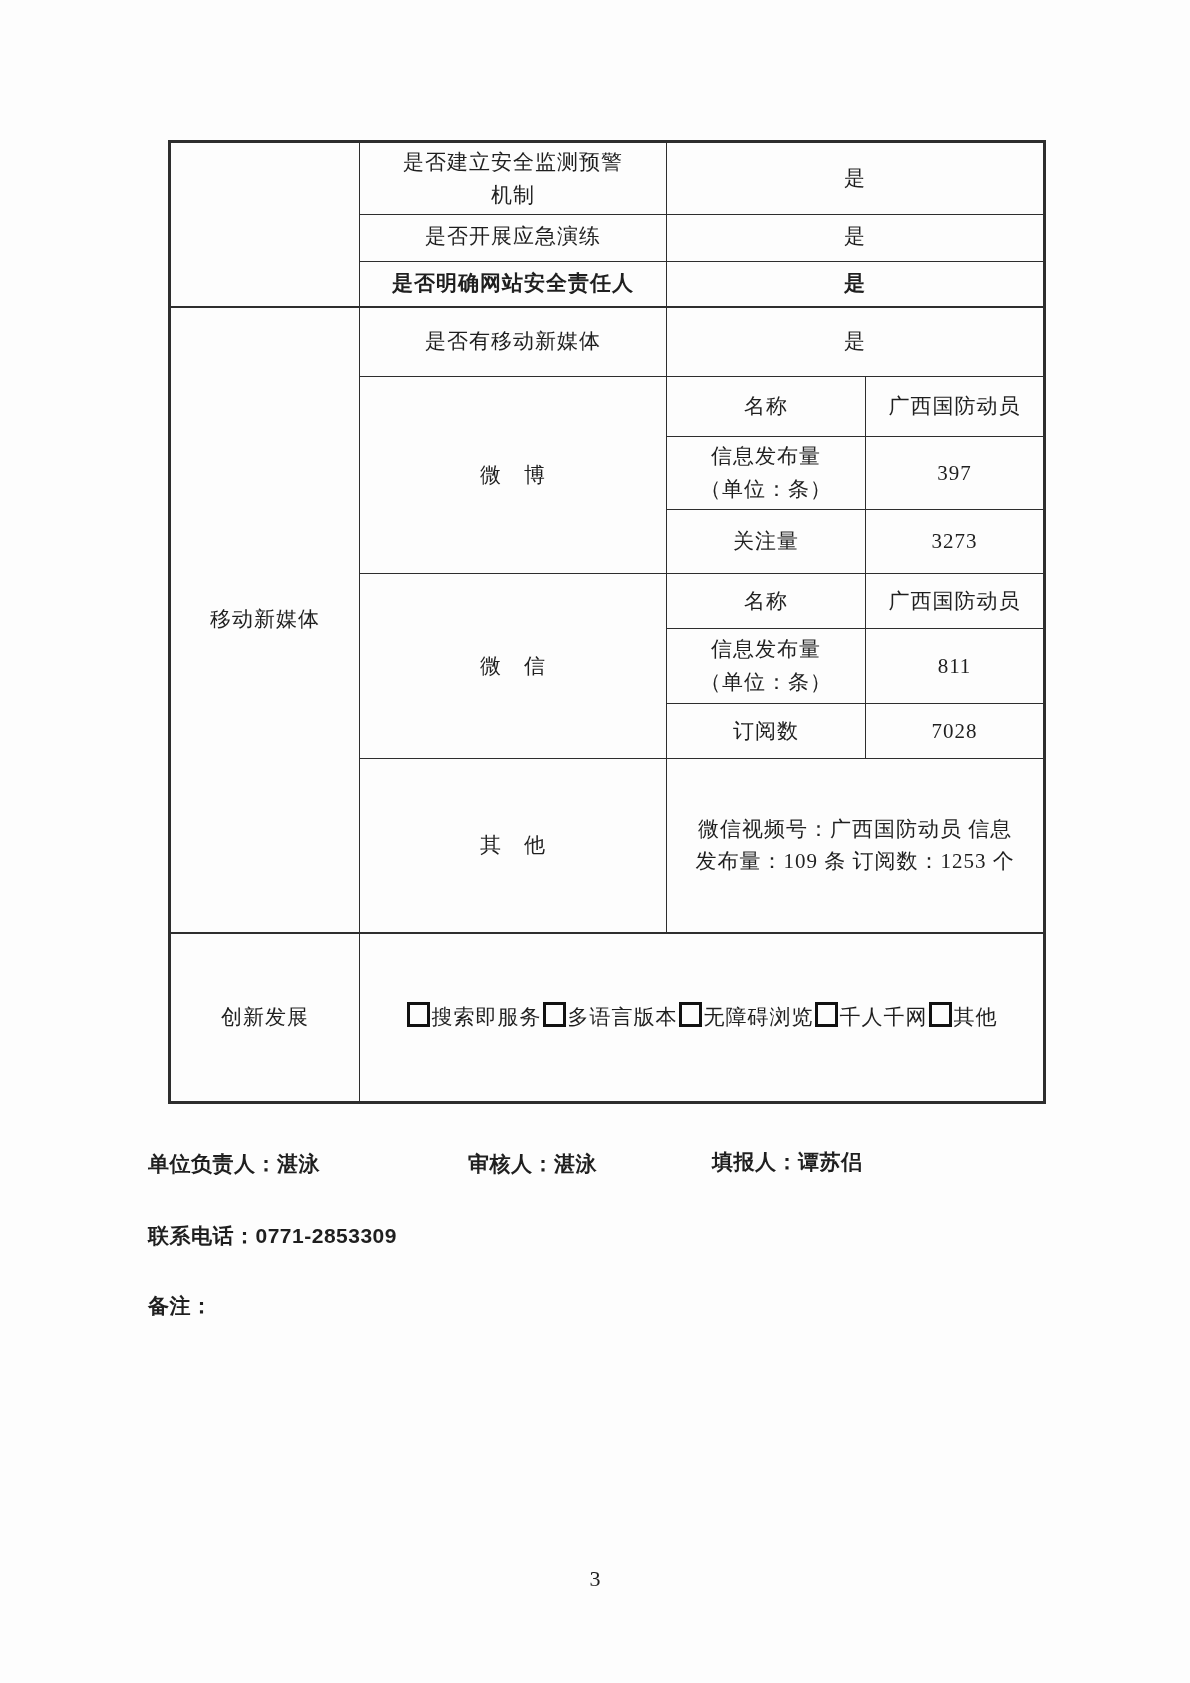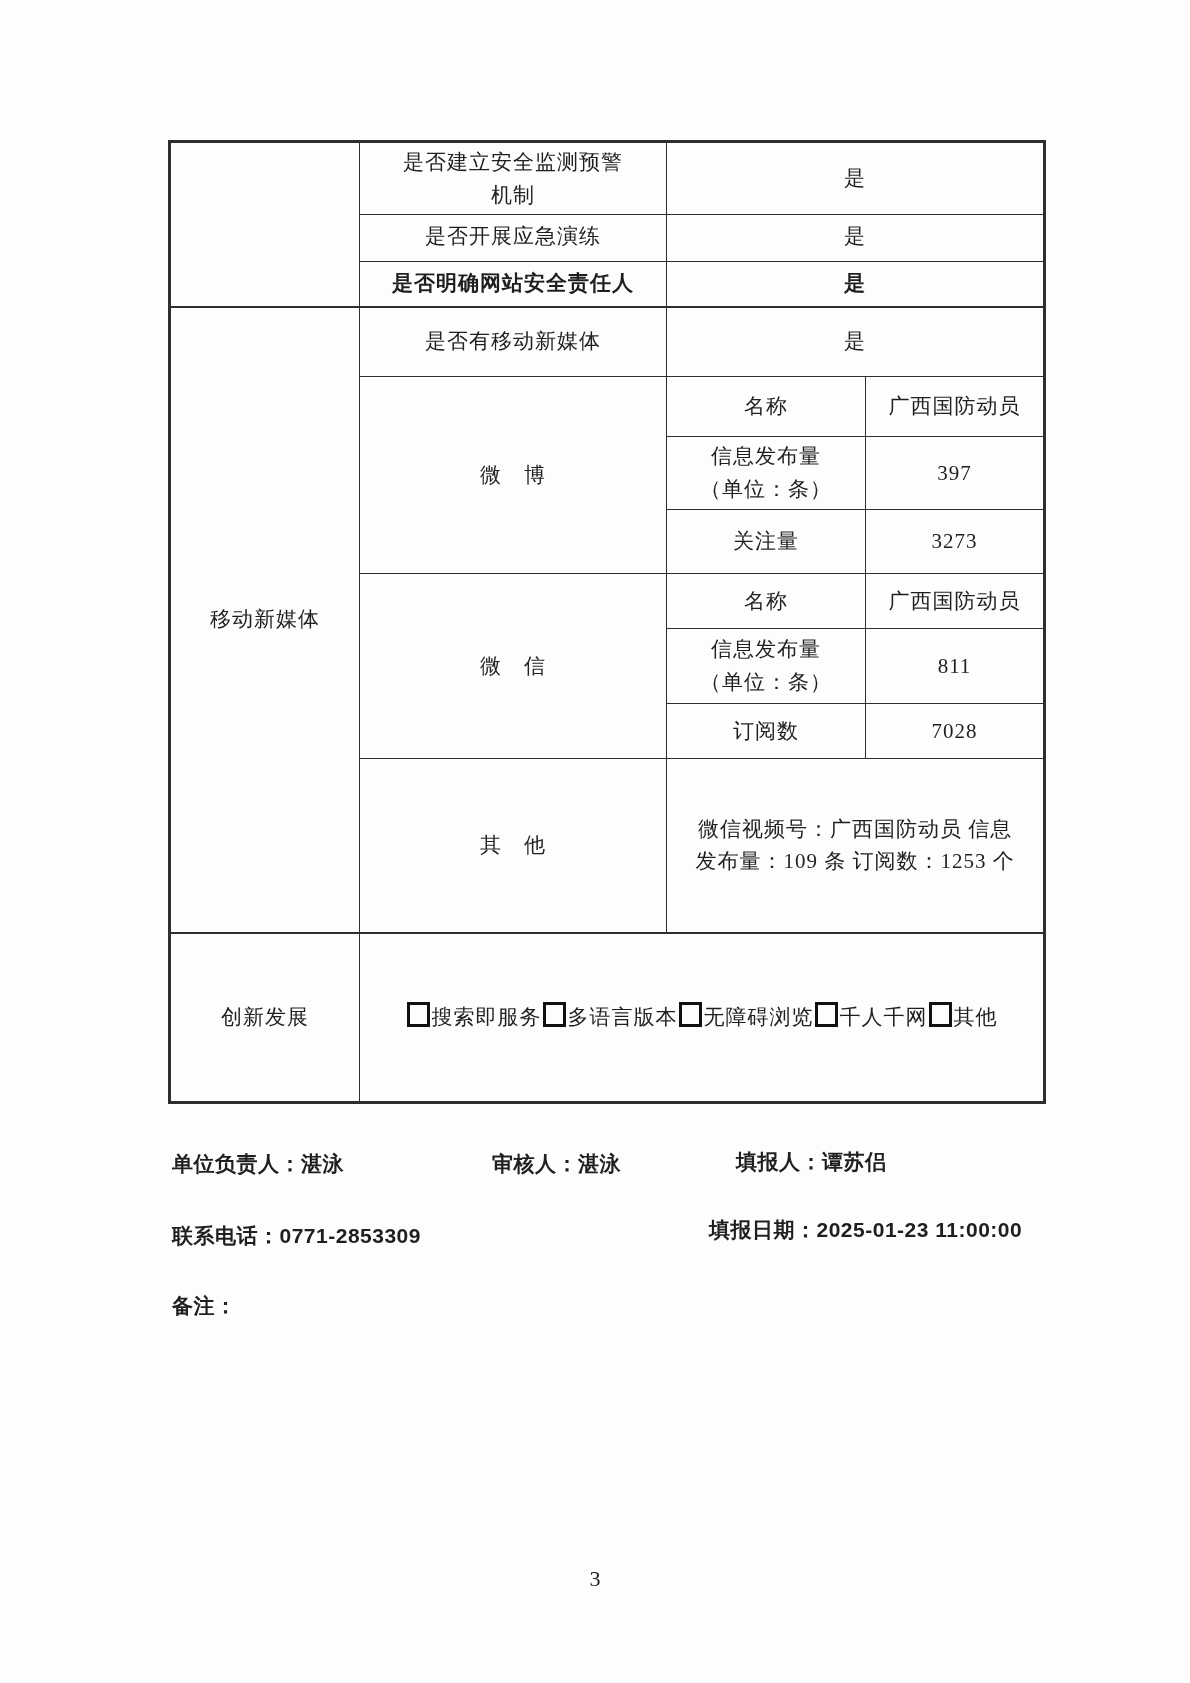--- a/index.html
+++ b/index.html
@@ -55,21 +55,20 @@
     background:#fdfdfd;
   }
   
   .f{
     position:absolute;
     font-family:"Liberation Sans","DejaVu Sans",sans-serif;
     font-weight:bold;
     font-size:21px;
     letter-spacing:0.5px;
     white-space:nowrap;
-    margin-left:24px;
   }
   .pagenum{
     position:absolute;
     left:0;top:1566px;width:100%;
     text-align:center;
     font-size:22px;
     font-family:"Liberation Serif","DejaVu Serif",serif;
   }
 </style>
 </head>
@@ -151,18 +150,17 @@
         </tr>
       </tbody>
     </table>
   </div>
 
   <div class="f" style="left:148px;top:1150px;">单位负责人：湛泳</div>
   <div class="f" style="left:468px;top:1150px;">审核人：湛泳</div>
   <div class="f" style="left:712px;top:1148px;">填报人：谭苏侣</div>
 
   <div class="f" style="left:148px;top:1222px;text-align:right;">联系电话：0771-2853309</div>
-  <div class="f" style="left:685px;top:1216px;">填报日期：2025-01-23 11:00:00</div>
 
   <div class="f" style="left:148px;top:1292px;">备注：</div>
 
   <div class="pagenum">3</div>
 </div>
 
 </body></html>

